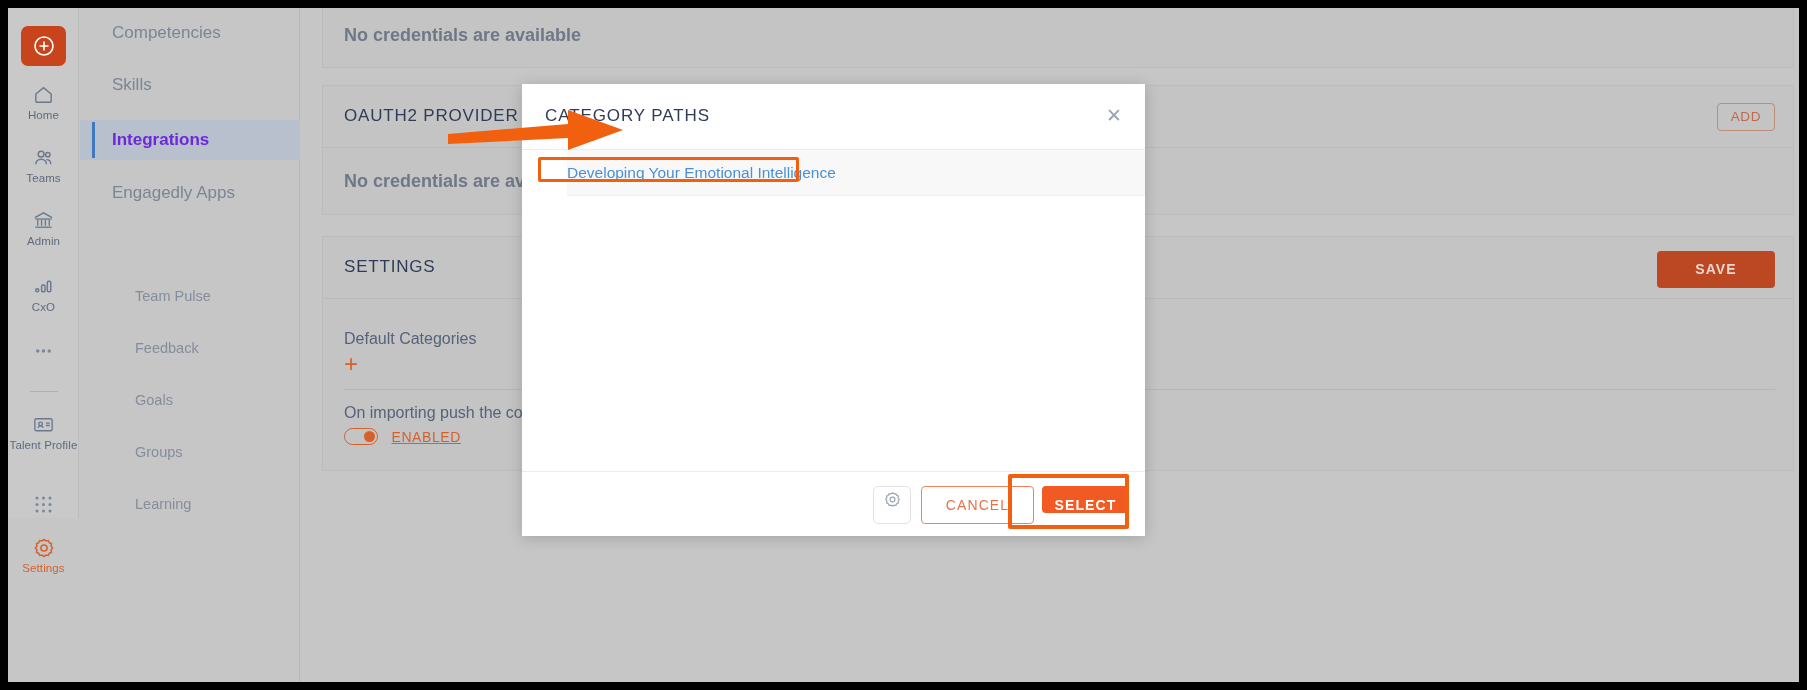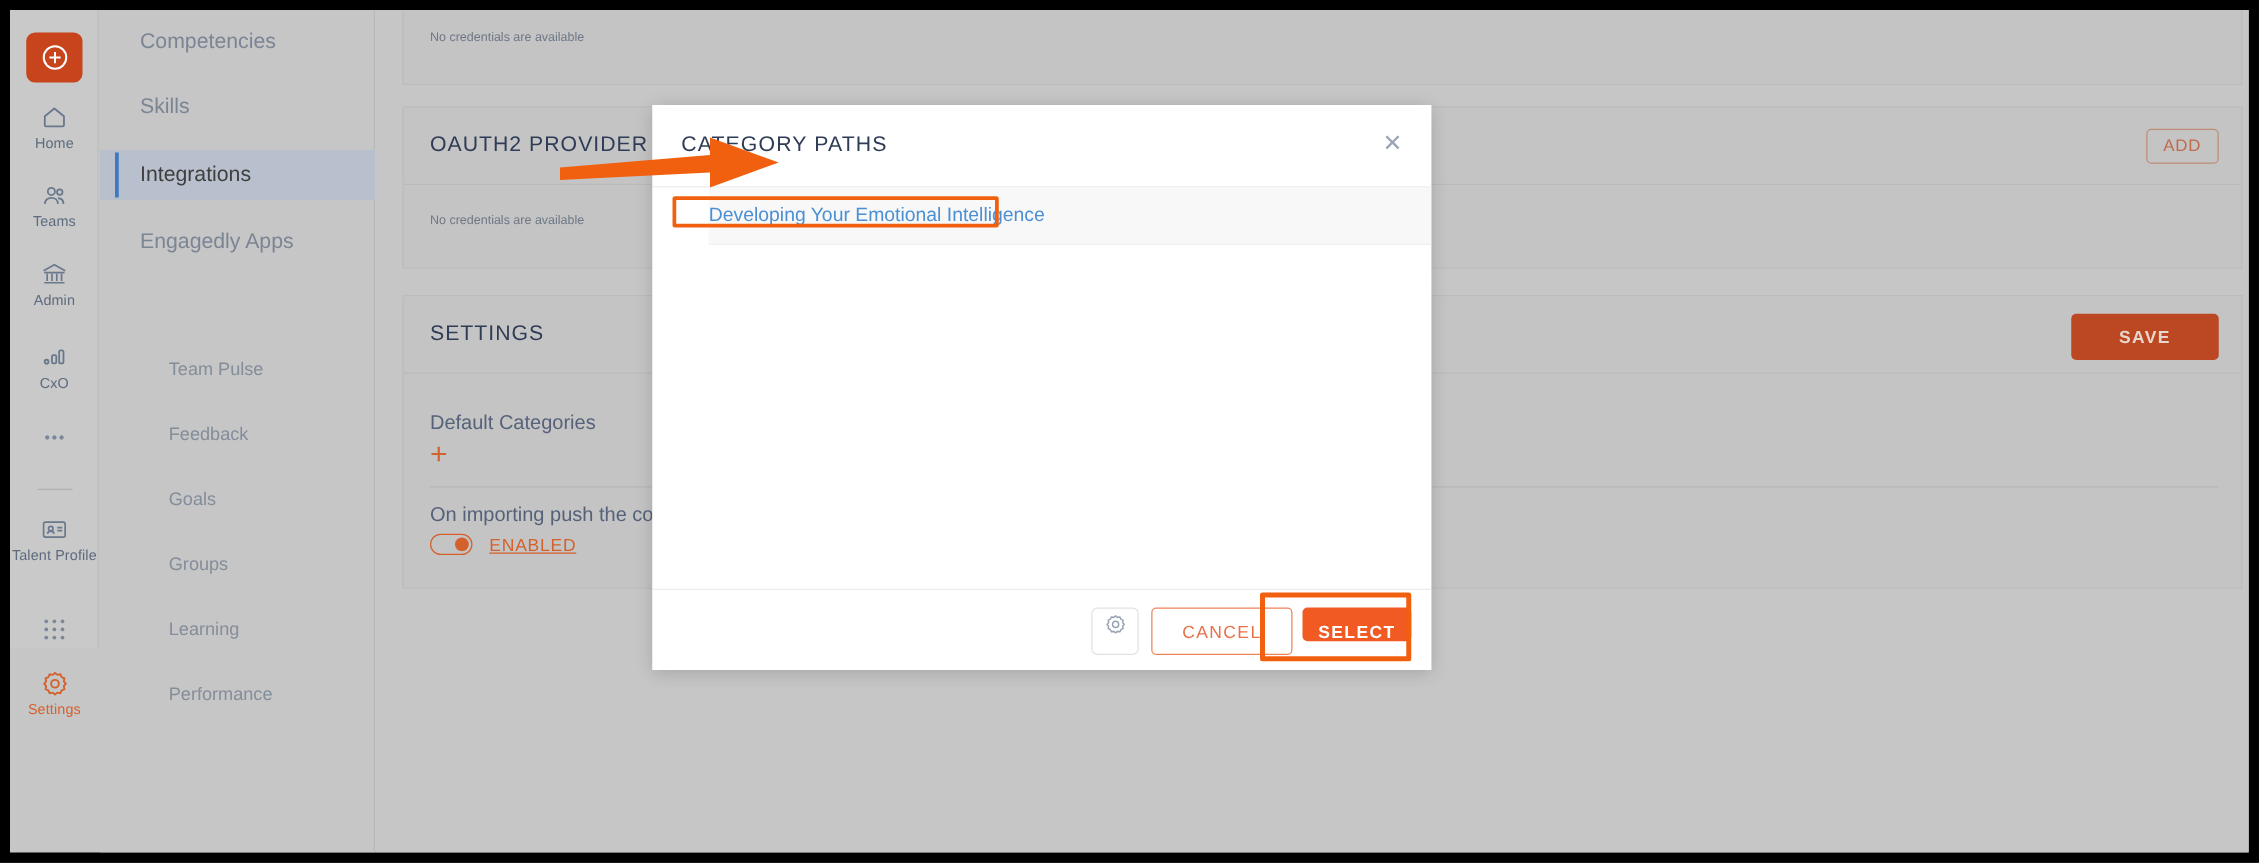--- a/index.html
+++ b/index.html
@@ -88,22 +88,22 @@
     padding-left: 32px;
     white-space: nowrap;
   }
   .nav-item.sub {
     font-size: 14.5px;
     padding-left: 55px;
     color: #848d9a;
   }
   .nav-item.active {
     background: #b7c0cc;
-    color: #404040;
-    font-weight: 400;
+    color: #6d28d9;
+    font-weight: 700;
   }
   .nav-item.active::before {
     content: "";
     position: absolute;
     left: 12px; top: 2px;
     width: 3px; height: 36px;
     background: #3f79bf;
   }
 
   
@@ -128,22 +128,23 @@
   .card-title {
     position: absolute;
     left: 21px; top: 20px;
     font-size: 17px;
     letter-spacing: .8px;
     color: #2f3c56;
   }
   .card-body-text {
     position: absolute;
     left: 21px;
-    font-size: 10px;
+    font-size: 18px;
     color: #6f7886;
+    font-weight: bold;
   }
 
   #btn-add {
     position: absolute;
     right: 18px; top: 17px;
     height: 28px;
     padding: 0 13px;
     line-height: 26px;
     font-size: 13.5px;
     letter-spacing: .6px;
@@ -451,21 +452,20 @@
   <nav id="sub-nav">
     <div class="nav-item" style="top:5px"><span>Competencies</span></div>
     <div class="nav-item" style="top:57px"><span>Skills</span></div>
     <div class="nav-item active" style="top:112px"><span>Integrations</span></div>
     <div class="nav-item" style="top:165px"><span>Engagedly Apps</span></div>
     <div class="nav-item sub" style="top:268px"><span>Team Pulse</span></div>
     <div class="nav-item sub" style="top:320px"><span>Feedback</span></div>
     <div class="nav-item sub" style="top:372px"><span>Goals</span></div>
     <div class="nav-item sub" style="top:424px"><span>Groups</span></div>
     <div class="nav-item sub" style="top:476px"><span>Learning</span></div>
-    <div class="nav-item sub" style="top:528px"><span>Performance</span></div>
   </nav>
 
   <main id="main">
 
     <section class="card" style="top:-52px; height:112px">
       <div class="card-body-text" style="top:68px">No credentials are available</div>
     </section>
 
     <section class="card" style="top:77px; height:130px">
       <div class="card-head">

